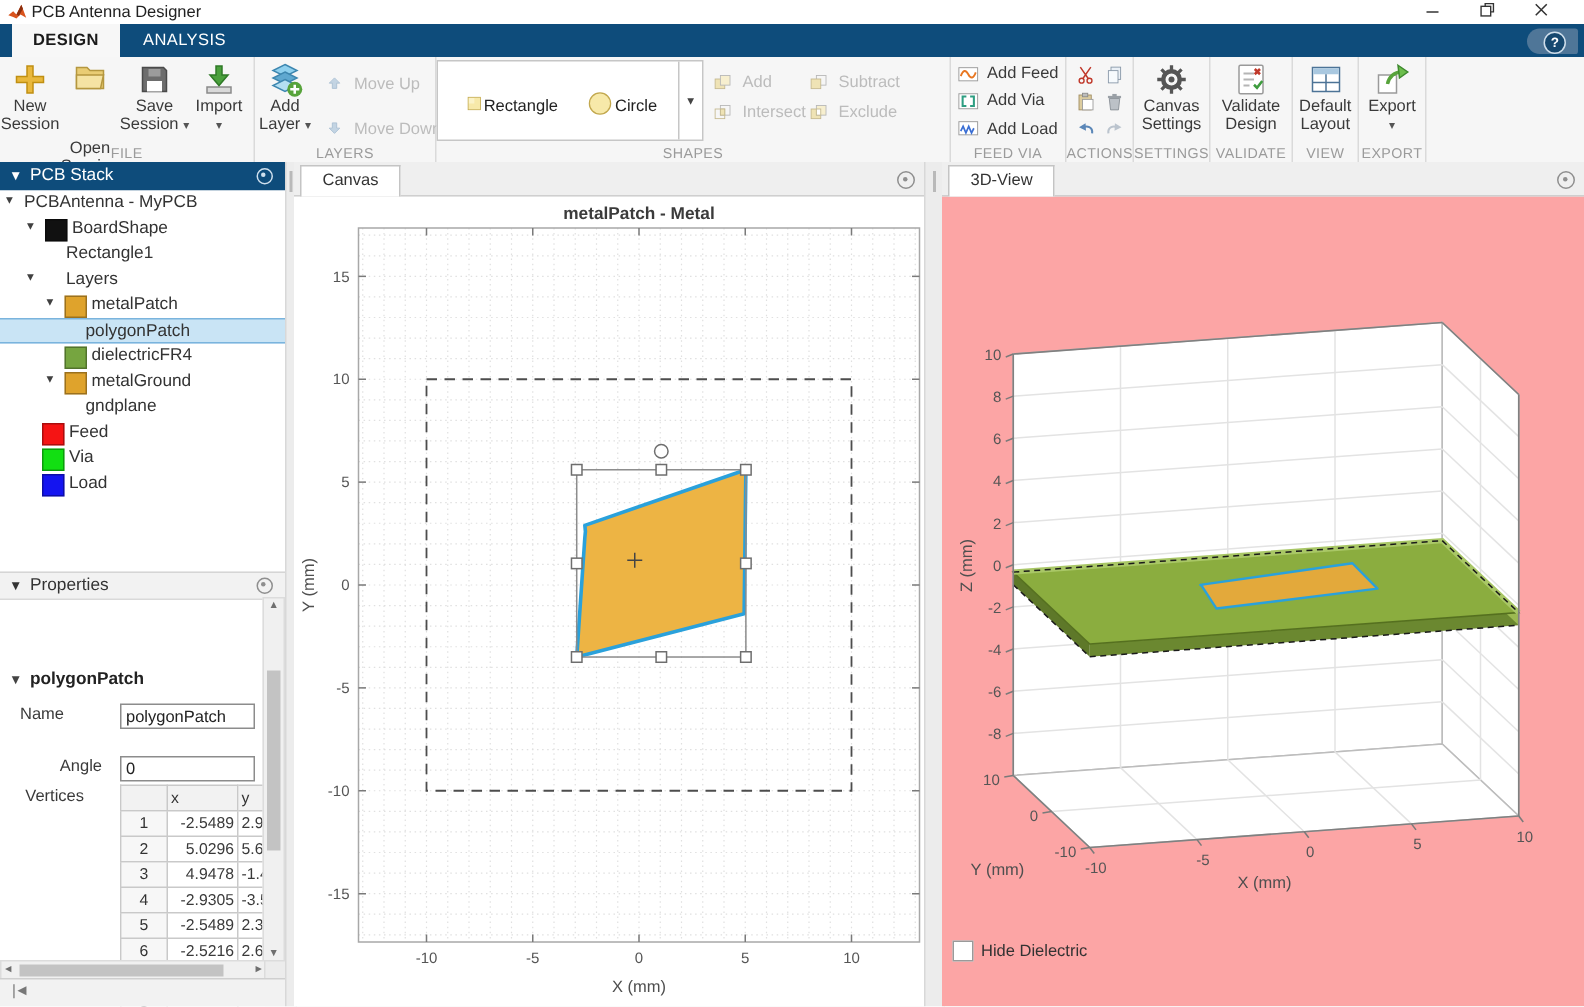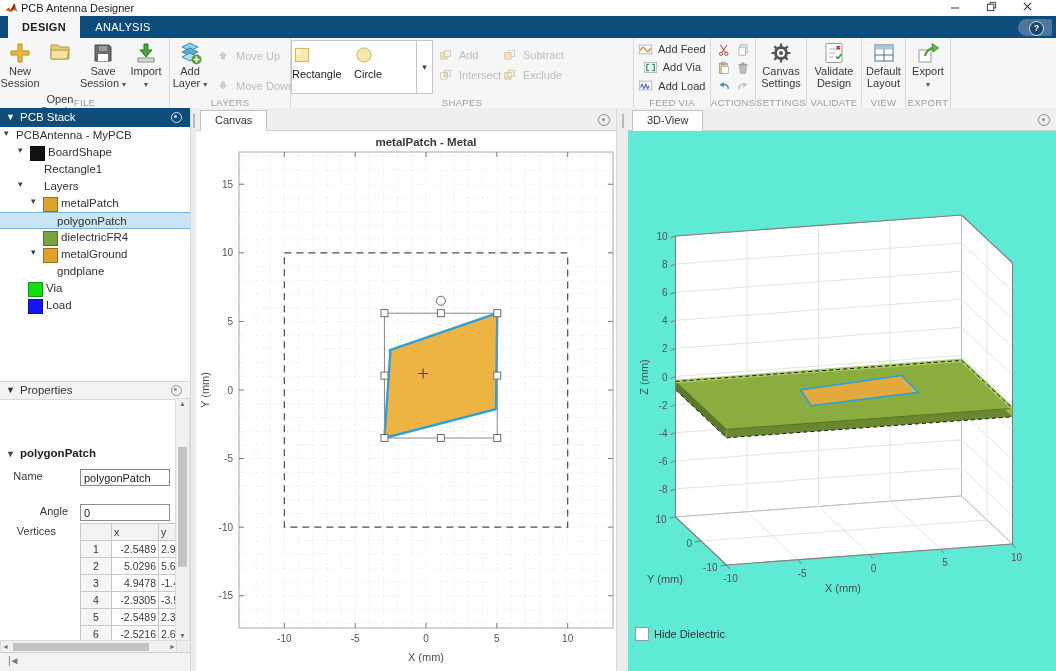--- a/index.html
+++ b/index.html
@@ -25,37 +25,37 @@
   .rsec .scontent{position:absolute;left:0;top:0;right:0;height:57px;display:flex;}
   .rbtn{display:flex;flex-direction:column;align-items:center;padding-top:2px;width:40px;flex:0 0 auto;cursor:default;}
   .rbtn .ric{height:26px;display:flex;align-items:center;}
   .rbtn .rlb{font-size:11px;line-height:11.5px;text-align:center;color:#3a3a3a;white-space:nowrap;}
   .dd{font-size:8px;color:#555;}
   .smallbtn{display:flex;align-items:center;height:18px;font-size:11px;color:#3a3a3a;white-space:nowrap;}
   .smallbtn.dis{color:#bcbcbc;}
   .smallbtn .si{width:16px;height:14px;margin-right:4px;display:inline-flex;align-items:center;}
   
   .gallery{background:#fff;border:1px solid #c6c6c6;height:52px;margin-top:2px;display:flex;}
-  .gitem{width:62px;display:flex;flex-direction:column;align-items:flex-start;padding-top:4px;}
+  .gitem{width:62px;display:flex;flex-direction:row;align-items:center;padding-top:4px;margin-left:18px;}
   .gitem .glb{font-size:11px;color:#222;margin-top:3px;}
   .garrow{width:15px;border-left:1px solid #c6c6c6;display:flex;align-items:center;justify-content:center;color:#444;font-size:9px;}
   .boolgrid{margin-left:6px;margin-top:8px;display:grid;grid-template-columns:64px 64px;grid-auto-rows:20px;}
   
   .minigrid{display:grid;grid-template-columns:19px 19px;grid-auto-rows:18px;margin:3px 0 0 3px;}
   .minibtn{display:flex;align-items:center;justify-content:center;}
   #ribbon-collapse{position:absolute;right:8px;bottom:2px;color:#8a8a8a;font-size:9px;}
   
   #main{position:absolute;left:0;top:108px;right:0;bottom:0;background:#f0f0f0;}
   #left-panel{position:absolute;left:0;top:0;width:190px;height:563px;background:#fff;}
   .vsplit{position:absolute;top:0;bottom:0;background:#ececec;border-left:1px solid #d8d8d8;border-right:1px solid #d8d8d8;}
   #split1{left:190px;width:6px;}
   #split2{left:616px;width:12px;}
   .split-handle{position:absolute;top:6px;left:50%;margin-left:-1px;width:2px;height:14px;background:#b9b9b9;}
   #canvas-panel{position:absolute;left:196px;top:0;width:420px;height:563px;background:#fff;}
-  #view3d-panel{position:absolute;left:628px;top:0;width:428px;height:563px;background:#5eead4;}
+  #view3d-panel{position:absolute;left:628px;top:0;width:428px;height:563px;background:#fca5a5;}
   .tabstrip{position:absolute;left:0;top:0;right:0;height:22px;background:#efefef;border-bottom:1px solid #cfcfcf;}
   .doc-tab{position:absolute;left:4px;top:2px;height:20px;padding:0 14px;background:#fff;border:1px solid #c4c4c4;border-bottom:none;line-height:19px;font-size:11px;color:#333;}
   .panel-gear{position:absolute;right:6px;top:6px;width:10px;height:10px;border-radius:50%;border:1.5px solid #8f8f8f;}
   .panel-gear::after{content:"";position:absolute;left:2.5px;top:2.5px;width:3px;height:3px;border-radius:50%;background:#8f8f8f;}
   
   .panel-hdr{position:absolute;left:0;right:0;height:19px;font-size:11.5px;}
   #pcbstack-header{top:0;background:#0E4C7B;color:#fff;line-height:19px;}
   #pcbstack-header .hdr-gear{border-color:#cfe0ee;}
   #pcbstack-header .hdr-gear::after{background:#cfe0ee;}
   #props-header{top:273px;height:17px;background:#f2f2f2;border-top:1px solid #d5d5d5;border-bottom:1px solid #d9d9d9;color:#333;line-height:16px;}
@@ -252,21 +252,21 @@
                   <rect x="9" y="4" width="11" height="11" fill="#F7EFCF" stroke="#B7B7B7"></rect>
                   <rect x="9" y="8" width="5" height="7" fill="#fff" stroke="#C5B98F"></rect>
                 </svg>
               </span>Exclude</div>
           </div>
         </div>
         <div class="slabel">SHAPES</div>
       </div>
       <div class="rsec" style="width: 76px;">
         <div class="scontent">
-          <div style="display: flex; flex-direction: column; padding: 2px 0px 0px 4px; align-items: center;">
+          <div style="display: flex; flex-direction: column; padding: 2px 0px 0px 4px;">
             <div class="smallbtn" style="height: 19px;"><span class="si">
                 <svg width="15" height="15" viewBox="0 0 24 24">
                   <rect x="2" y="5" width="20" height="14" fill="#fff" stroke="#9a9a9a"></rect>
                   <path d="M4 14c2.5-7 5.5-7 8-2s5.5 5 8-2" stroke="#E87722" stroke-width="2" fill="none"></path>
                 </svg>
               </span>Add Feed</div>
             <div class="smallbtn" style="height: 19px;"><span class="si">
                 <svg width="15" height="15" viewBox="0 0 24 24">
                   <rect x="2" y="4" width="20" height="16" fill="#fff" stroke="#9a9a9a"></rect>
                   <path d="M10 7H6v10h4" fill="none" stroke="#2E9E82" stroke-width="2.2"></path>
@@ -430,20 +430,24 @@
             <span class="tswatch" style="left:43px;background:#76A540"></span>
             <span class="tlabel" style="left:61px">dielectricFR4</span>
           </div>
           <div class="trow">
             <span class="tarrow" style="left:31px">▾</span>
             <span class="tswatch" style="left:43px;background:#DFA32C"></span>
             <span class="tlabel" style="left:61px">metalGround</span>
           </div>
           <div class="trow">
             <span class="tlabel" style="left:57px">gndplane</span>
+          </div>
+          <div class="trow">
+            <span class="tswatch" style="left:28px;background:#F51414"></span>
+            <span class="tlabel" style="left:46px">Feed</span>
           </div>
           <div class="trow">
             <span class="tswatch" style="left:28px;background:#12DF12"></span>
             <span class="tlabel" style="left:46px">Via</span>
           </div>
           <div class="trow">
             <span class="tswatch" style="left:28px;background:#1414F0"></span>
             <span class="tlabel" style="left:46px">Load</span>
           </div>
         </div>

